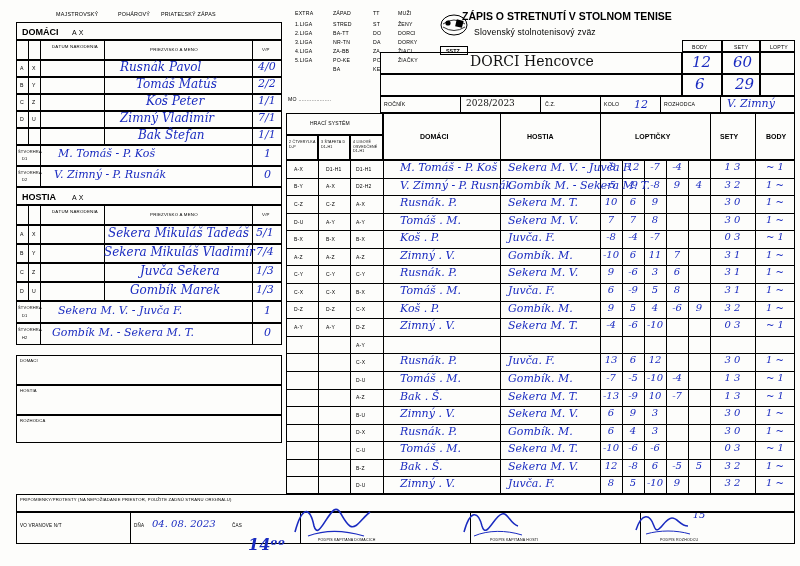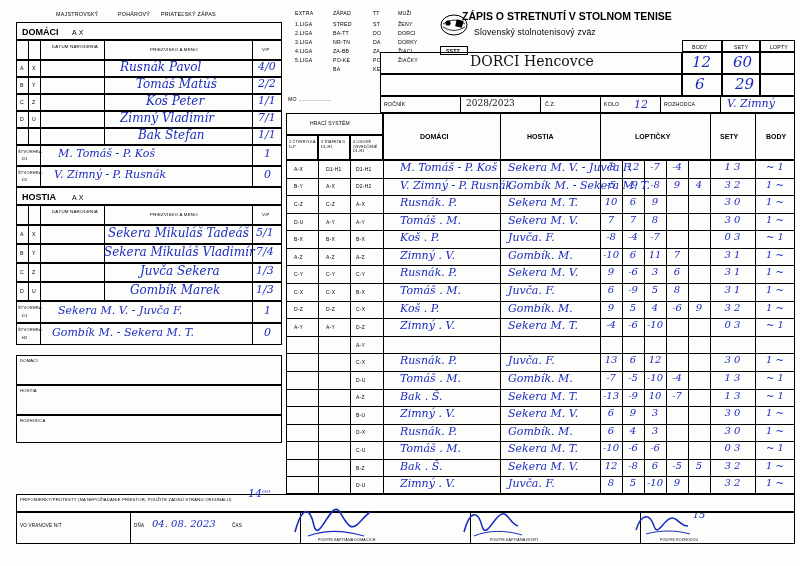--- a/index.html
+++ b/index.html
@@ -518,21 +518,21 @@
 
   <div class="bx" style="left:16px;top:512px;width:779px;height:32px;"></div>
   <div class="vline" style="left:130px;top:512px;height:32px;"></div>
   <div class="vline" style="left:300px;top:512px;height:32px;"></div>
   <div class="vline" style="left:470px;top:512px;height:32px;"></div>
   <div class="vline" style="left:640px;top:512px;height:32px;"></div>
   <div class="lbl" style="left:20px;top:523px;font-size:4.6px;">VO VRANOVE N/T</div>
   <div class="lbl" style="left:134px;top:523px;font-size:4.6px;">DŇA</div>
   <div class="hw" style="left:152px;top:518px;font-size:10px;">04. 08. 2023</div>
   <div class="lbl" style="left:232px;top:523px;font-size:4.6px;">ČAS</div>
-  <div class="hw" style="left:248px;top:487px;font-size:11px;">14ᵒᵒ</div>
+  <div class="hw" style="left:248px;top:535px;font-size:16px;font-weight:bold;">14ᵒᵒ</div>
   <div class="lbl" style="left:318px;top:538px;font-size:3.6px;">PODPIS KAPITÁNA DOMÁCICH</div>
   <div class="lbl" style="left:490px;top:538px;font-size:3.6px;">PODPIS KAPITÁNA HOSTÍ</div>
   <div class="lbl" style="left:660px;top:538px;font-size:3.6px;">PODPIS ROZHODCU</div>
 
   <svg style="position:absolute;left:290px;top:500px;" width="90" height="40">
     <path d="M5 32 C12 6, 20 6, 24 26 C28 40, 36 16, 44 10 C50 6, 52 20, 60 26 C66 30, 72 18, 80 12" fill="none" stroke="#1a2bc0" stroke-width="1.6"></path>
     <path d="M18 36 C34 30, 54 30, 74 36" fill="none" stroke="#1a2bc0" stroke-width="1.1"></path>
   </svg>
   <svg style="position:absolute;left:460px;top:502px;" width="80" height="38">
     <path d="M4 30 C10 8, 18 8, 22 24 C26 38, 34 14, 42 12 C48 10, 50 22, 58 24" fill="none" stroke="#1a2bc0" stroke-width="1.5"></path>

